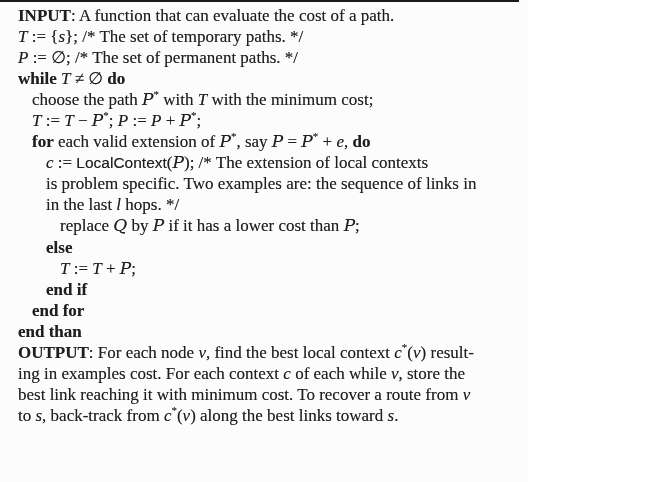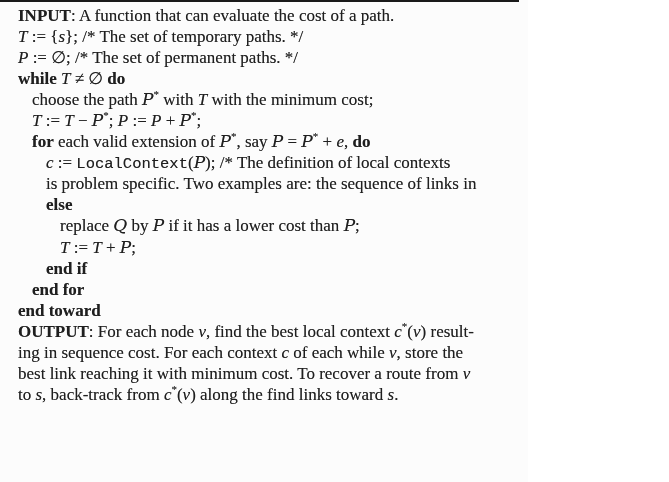--- a/index.html
+++ b/index.html
@@ -27,44 +27,45 @@
     text-shadow:0 0 0.6px rgba(45,45,45,0.55);
   }
   .line{white-space:pre;height:21.05px;line-height:21.05px;}
   .ind0{padding-left:0;}
   .ind1{padding-left:14px;}
   .ind2{padding-left:28px;}
   .ind3{padding-left:42px;}
   .b{font-weight:bold;}
   .it{font-style:italic;}
   .cal{font-style:italic;font-family:"DejaVu Serif",serif;}
-  .mono{font-family:Liberation Mono, monospace;font-size:15.5px;text-align:center;}
+  .mono{font-family:Liberation Sans, sans-serif;font-size:15.5px;text-align:center;}
   .sup{vertical-align:super;font-size:11px;line-height:0;}
 </style>
 </head>
 <body>
 
 <div class="page">
   <div class="scan-area">
     <div class="top-rule"></div>
     <div class="code">
         <div class="line ind0"><span class="b">INPUT</span><span>: A function that can evaluate the cost of a path.</span></div>
         <div class="line ind0"><span class="it">T</span><span> := {</span><span class="it">s</span><span>}; /* The set of temporary paths. */</span></div>
         <div class="line ind0"><span class="it">P</span><span> := ∅; /* The set of permanent paths. */</span></div>
         <div class="line ind0"><span class="b">while</span><span> </span><span class="it">T</span><span> ≠ ∅ </span><span class="b">do</span></div>
         <div class="line ind1"><span>choose the path </span><span class="cal">P</span><span class="sup">*</span><span> with </span><span class="it">T</span><span> with the minimum cost;</span></div>
         <div class="line ind1"><span class="it">T</span><span> := </span><span class="it">T</span><span> − </span><span class="cal">P</span><span class="sup">*</span><span>; </span><span class="it">P</span><span> := </span><span class="it">P</span><span> + </span><span class="cal">P</span><span class="sup">*</span><span>;</span></div>
         <div class="line ind1"><span class="b">for</span><span> each valid extension of </span><span class="cal">P</span><span class="sup">*</span><span>, say </span><span class="cal">P</span><span> = </span><span class="cal">P</span><span class="sup">*</span><span> + </span><span class="it">e</span><span>, </span><span class="b">do</span></div>
-        <div class="line ind2"><span class="it">c</span><span> := </span><span class="mono">LocalContext</span><span>(</span><span class="cal">P</span><span>); /* The definition of local contexts</span></div>
+        <div class="line ind2"><span class="it">c</span><span> := </span><span class="mono">LocalContext</span><span>(</span><span class="cal">P</span><span>); /* The extension of local contexts</span></div>
         <div class="line ind2"><span>is problem specific. Two examples are: the sequence of links in</span></div>
+        <div class="line ind2"><span>in the last </span><span class="it">l</span><span> hops. */</span></div>
+        <div class="line ind3"><span>replace </span><span class="cal">Q</span><span> by </span><span class="cal">P</span><span> if it has a lower cost than </span><span class="cal">P</span><span>;</span></div>
         <div class="line ind2"><span class="b">else</span></div>
-        <div class="line ind3"><span>replace </span><span class="cal">Q</span><span> by </span><span class="cal">P</span><span> if it has a lower cost than </span><span class="cal">P</span><span>;</span></div>
         <div class="line ind3"><span class="it">T</span><span> := </span><span class="it">T</span><span> + </span><span class="cal">P</span><span>;</span></div>
         <div class="line ind2"><span class="b">end if</span></div>
         <div class="line ind1"><span class="b">end for</span></div>
-        <div class="line ind0"><span class="b">end toward</span></div>
+        <div class="line ind0"><span class="b">end than</span></div>
         <div class="line ind0"><span class="b">OUTPUT</span><span>: For each node </span><span class="it">v</span><span>, find the best local context </span><span class="it">c</span><span class="sup">*</span><span>(</span><span class="it">v</span><span>) result-</span></div>
-        <div class="line ind0"><span>ing in sequence cost. For each context </span><span class="it">c</span><span> of each while </span><span class="it">v</span><span>, store the</span></div>
+        <div class="line ind0"><span>ing in examples cost. For each context </span><span class="it">c</span><span> of each while </span><span class="it">v</span><span>, store the</span></div>
         <div class="line ind0"><span>best link reaching it with minimum cost. To recover a route from </span><span class="it">v</span></div>
-        <div class="line ind0"><span>to </span><span class="it">s</span><span>, back-track from </span><span class="it">c</span><span class="sup">*</span><span>(</span><span class="it">v</span><span>) along the find links toward </span><span class="it">s</span><span>.</span></div>
+        <div class="line ind0"><span>to </span><span class="it">s</span><span>, back-track from </span><span class="it">c</span><span class="sup">*</span><span>(</span><span class="it">v</span><span>) along the best links toward </span><span class="it">s</span><span>.</span></div>
       </div>
   </div>
 </div>
 
 </body></html>

